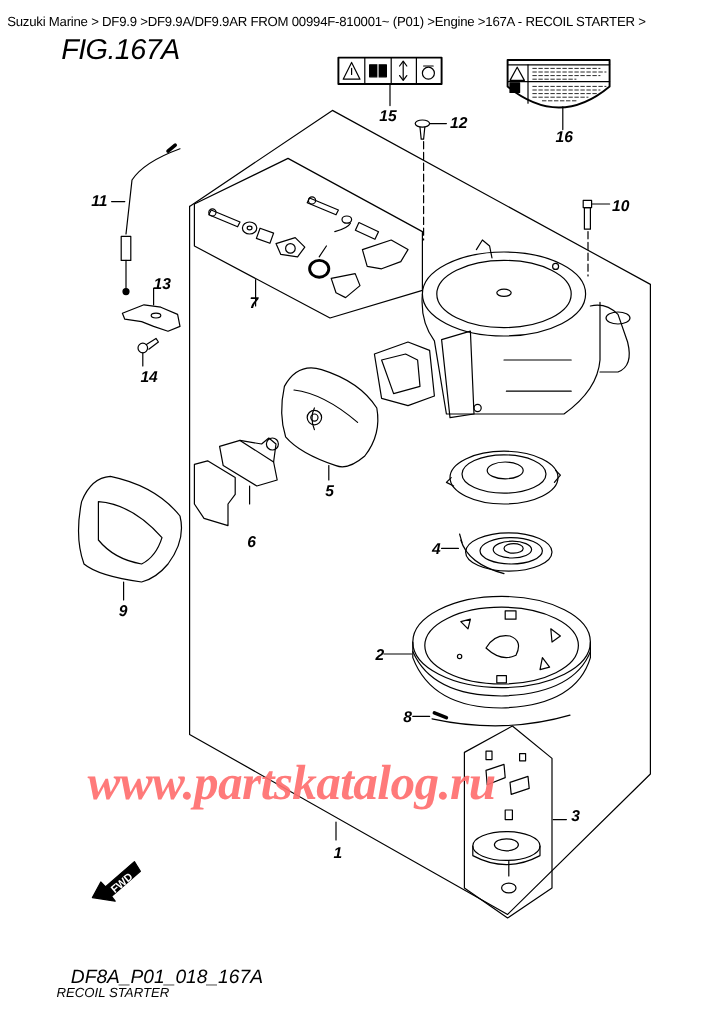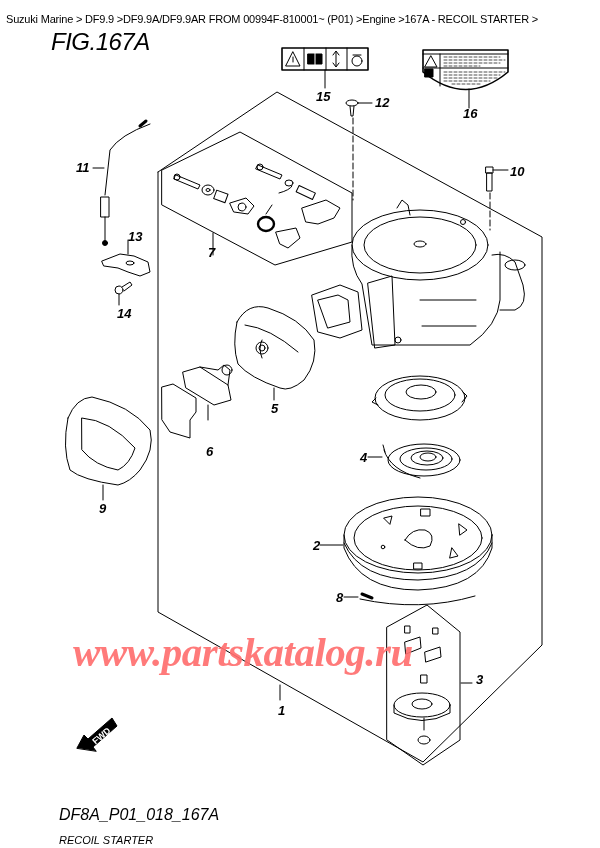--- a/index.html
+++ b/index.html
@@ -1,20 +1,20 @@
 <!DOCTYPE html>
 <html><head>
 <meta charset="utf-8">
 <style>
   html, body { margin:0; padding:0; background:#ffffff; }
   body { width:600px; height:848px; position:relative; overflow:hidden; font-family:"Liberation Sans", sans-serif; }
   .breadcrumb { position:absolute; left:6px; top:13px; font-size:11px; color:#000; white-space:nowrap; letter-spacing:-0.2px; }
   .fig-title { position:absolute; left:51px; top:28px; font-size:24px; font-style:italic; color:#000; letter-spacing:-0.5px; }
   .footer-code { position:absolute; left:59px; top:806px; font-size:16px; font-style:italic; color:#000; }
-  .footer-name { position:absolute; left:59px; top:822px; font-size:11px; font-style:italic; color:#000;margin-top:12px; }
+  .footer-name { position:absolute; left:47px; top:822px; font-size:11px; font-style:italic; color:#000; }
   svg.diagram { position:absolute; left:0; top:0; }
   .callout { font-family:"Liberation Sans", sans-serif; font-size:13px; font-style:italic; font-weight:bold; fill:#000; }
   .wm { position:absolute; left:73px; top:628px; font-size:41px; font-weight:bold; font-style:italic; color:#ff6f6f; opacity:0.92; white-space:nowrap; letter-spacing:-0.5px;font-family:Liberation Serif, serif; }
 </style>
 </head>
 <body>
 
 <div class="breadcrumb">Suzuki Marine &gt; DF9.9 &gt;DF9.9A/DF9.9AR FROM 00994F-810001~ (P01) &gt;Engine &gt;167A - RECOIL STARTER &gt;</div>
 <div class="fig-title">FIG.167A</div>
 

